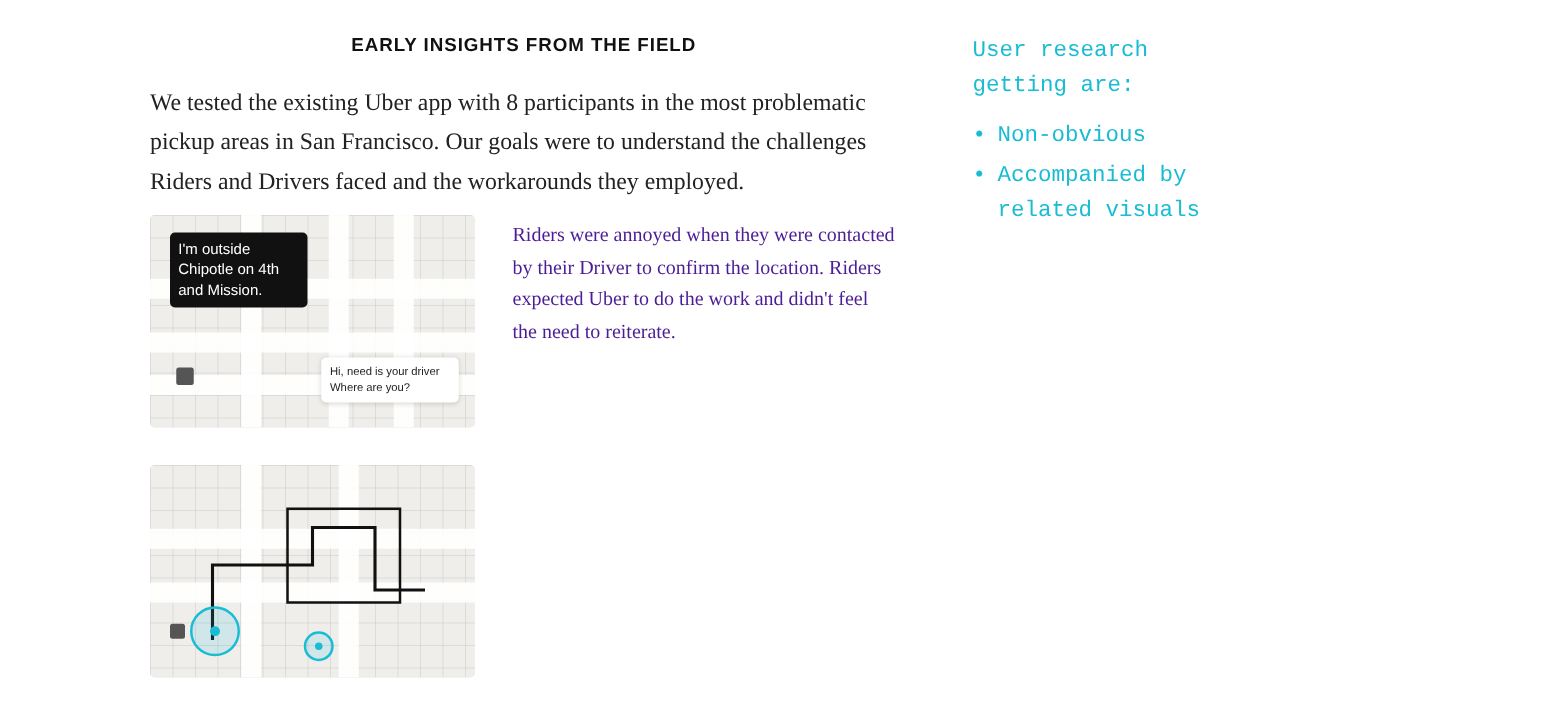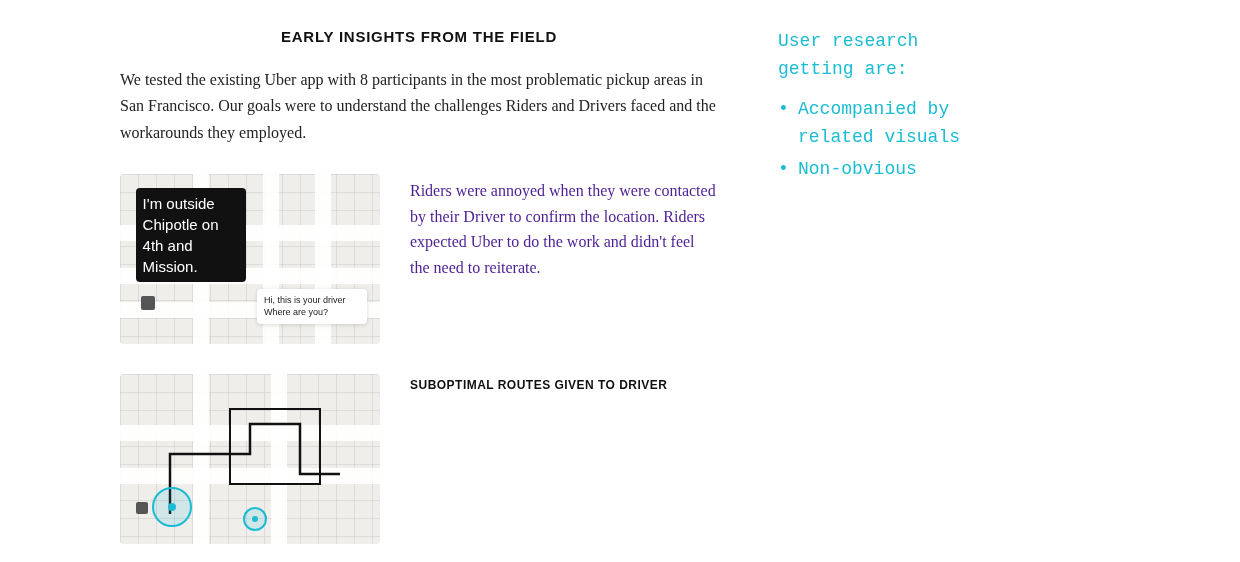--- a/index.html
+++ b/index.html
@@ -31,24 +31,24 @@
       font-family: Arial, Helvetica, sans-serif;
       font-weight: 900;
       font-size: 15px;
       letter-spacing: 0.05em;
       text-align: center;
       margin-bottom: 22px;
       color: #111;
     }
 
     .intro-text {
-      font-size: 16px;
+      font-size: 19px;
       line-height: 1.65;
       color: #222;
-      margin-bottom: 28px;
+      margin-bottom: 11px;
       max-width: 680px;
       font-family: Liberation Serif, serif;
     }
 
     .insight-section {
       display: flex;
       align-items: flex-start;
       margin-bottom: 30px;
       gap: 30px;
     }
@@ -100,21 +100,21 @@
       position: absolute;
       border-radius: 50%;
       background: #1abcd4;
     }
 
     
     .chat-bubble {
       position: absolute;
       background: #111;
       color: #fff;
-      font-size: 15px;
+      font-size: 12px;
       font-family: Arial, sans-serif;
       padding: 5px 7px;
       border-radius: 4px;
       line-height: 1.4;
       max-width: 110px;
     }
 
     .chat-bubble-white {
       position: absolute;
       background: #fff;
@@ -255,21 +255,21 @@
         <div class="map-road-v" style="height:100%;left:75%;background:#fff;width:16px;opacity:0.9;"></div>
 
         <div class="location-circle" style="width:50px;height:50px;top:28%;left:38%;transform:translate(-50%,-50%);"></div>
         <div class="location-dot" style="width:10px;height:10px;top:28%;left:38%;transform:translate(-50%,-50%);"></div>
 
         <div class="chat-bubble" style="top:8%;left:6%;">
           <span>I'm outside Chipotle on 4th and Mission.</span>
         </div>
 
         <div class="chat-bubble-white" style="bottom:12%;right:5%;">
-          <span>Hi, this is your driver Where are you?</span>
+          <span>Hi, need is your driver Where are you?</span>
         </div>
 
         <div class="car-icon" style="bottom:20%;left:8%;"></div>
       </div>
 
       <div class="insight-text">
         <p class="insight-body">Riders were annoyed when they were contacted by their Driver to confirm the location. Riders expected Uber to do the work and didn't feel the need to reiterate.</p>
       </div>
 
     </div>
@@ -292,35 +292,32 @@
         <div class="location-circle" style="width:40px;height:40px;top:78%;left:20%;transform:translate(-50%,-50%);"></div>
         <div class="location-dot" style="width:8px;height:8px;top:78%;left:20%;transform:translate(-50%,-50%);"></div>
 
         <div class="car-icon" style="bottom:18%;left:6%;width:12px;height:12px;"></div>
 
         <div class="location-circle" style="width:24px;height:24px;top:85%;left:52%;transform:translate(-50%,-50%);"></div>
         <div class="location-dot" style="width:6px;height:6px;top:85%;left:52%;transform:translate(-50%,-50%);"></div>
       </div>
 
       <div class="insight-text">
-        <div class="insight-heading">
-          <span class="insight-heading-text">SUBOPTIMAL ROUTES GIVEN TO DRIVER</span>
-        </div>
       </div>
 
     </div>
 
   </div>
 
   <div class="sidebar-annotation">
     <div class="annotation-text">
       <div class="lesson-intro">
         <span>User research</span><br>
         <span>getting are:</span>
       </div>
       <ul class="annotation-list">
+        <li>Non-obvious</li>
         <li>Accompanied by<br>related visuals</li>
-        <li>Non-obvious</li>
       </ul>
     </div>
   </div>
 
 </div>
 
 </body></html>

